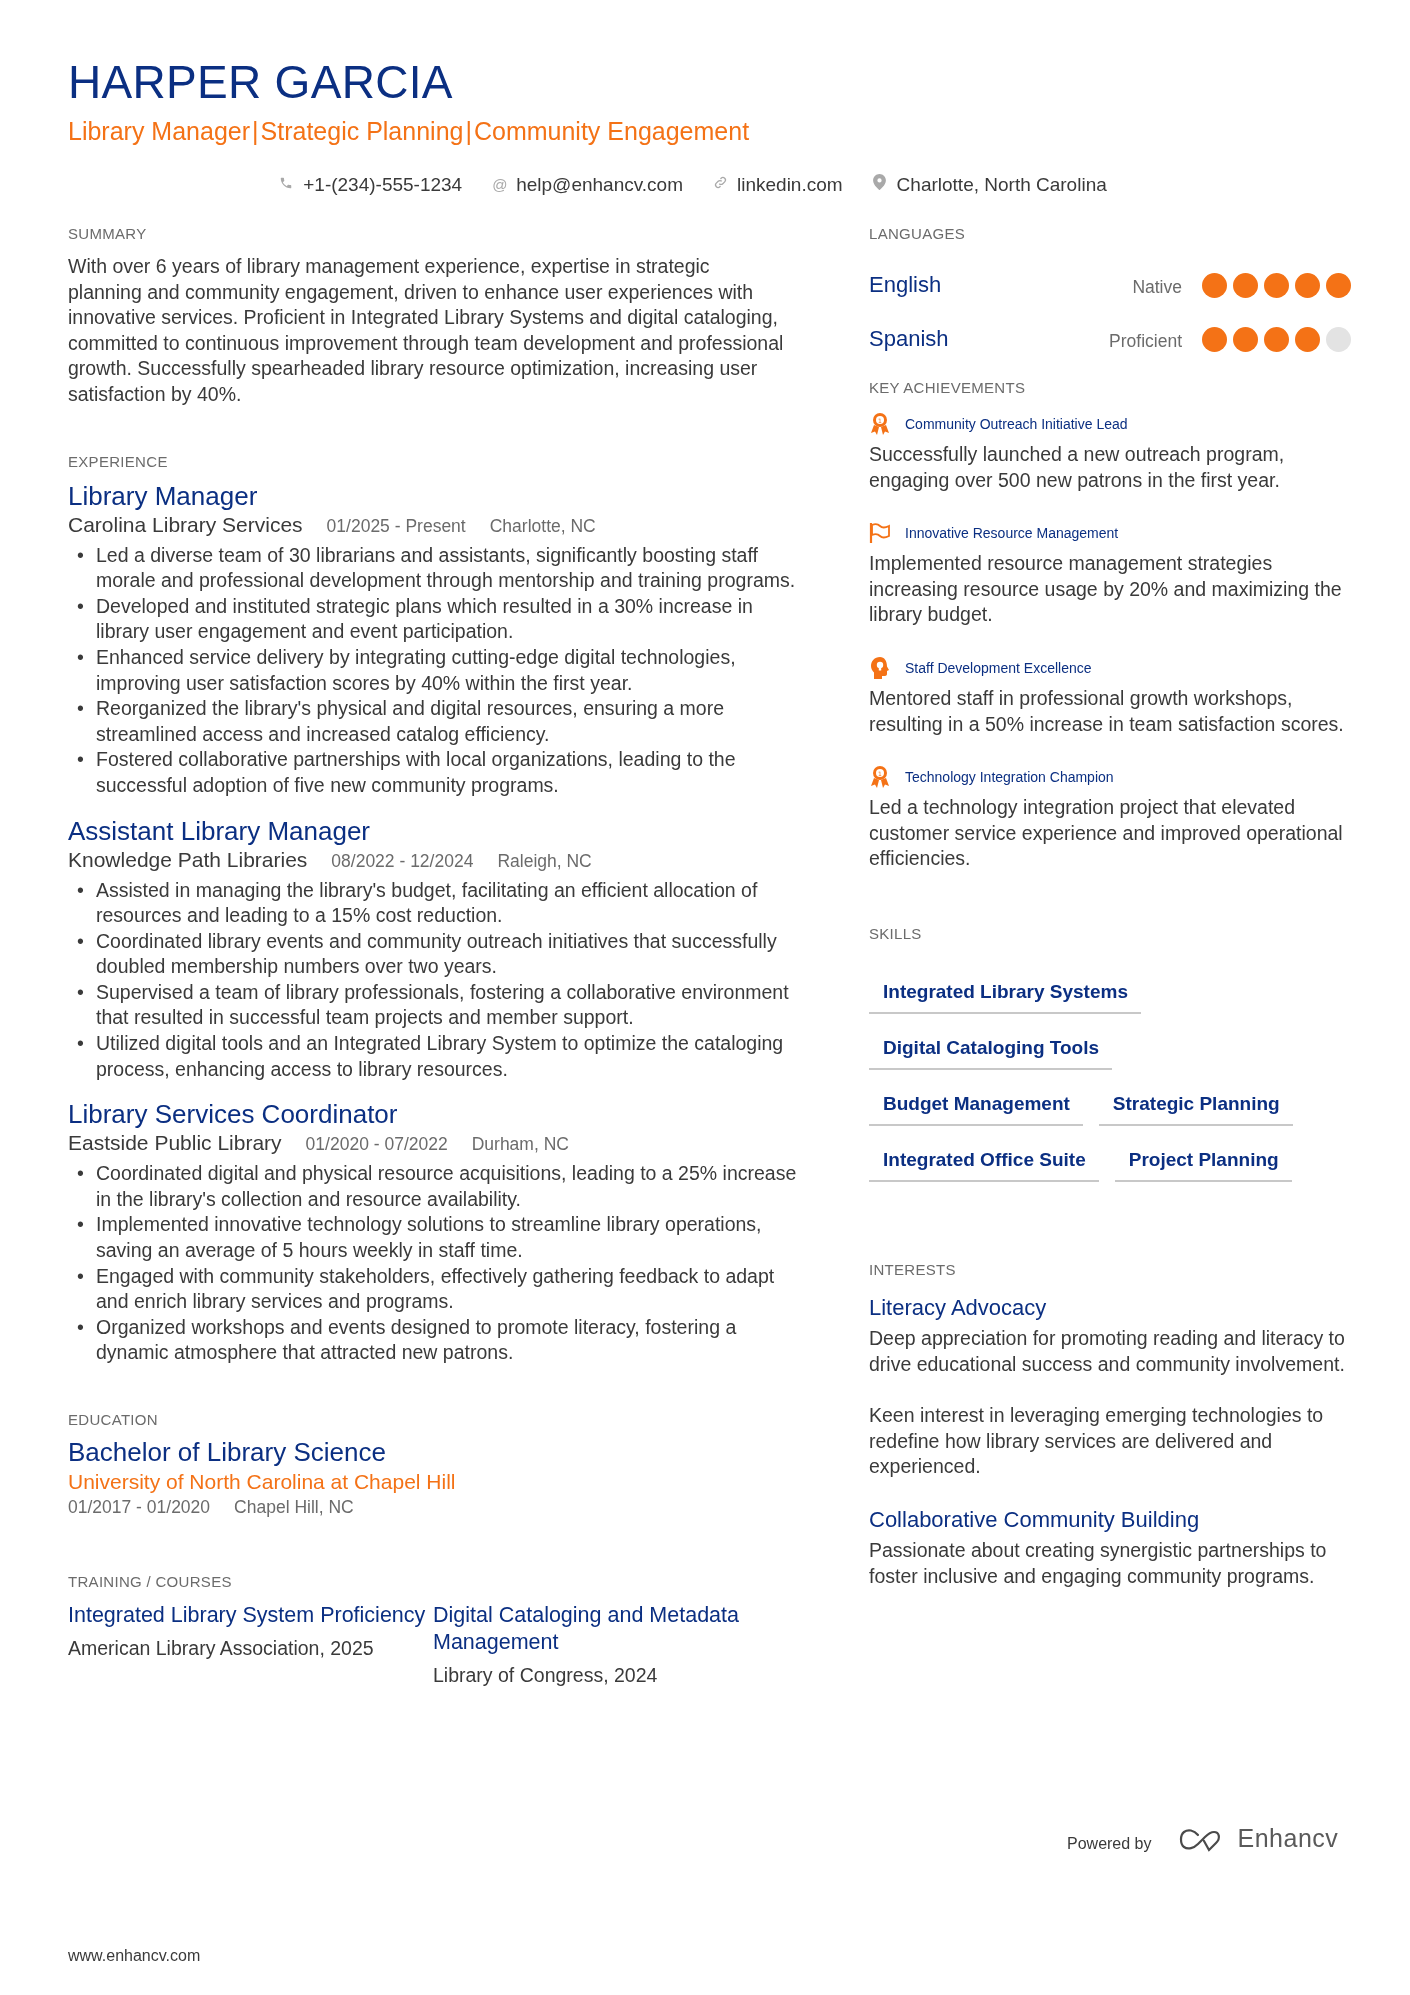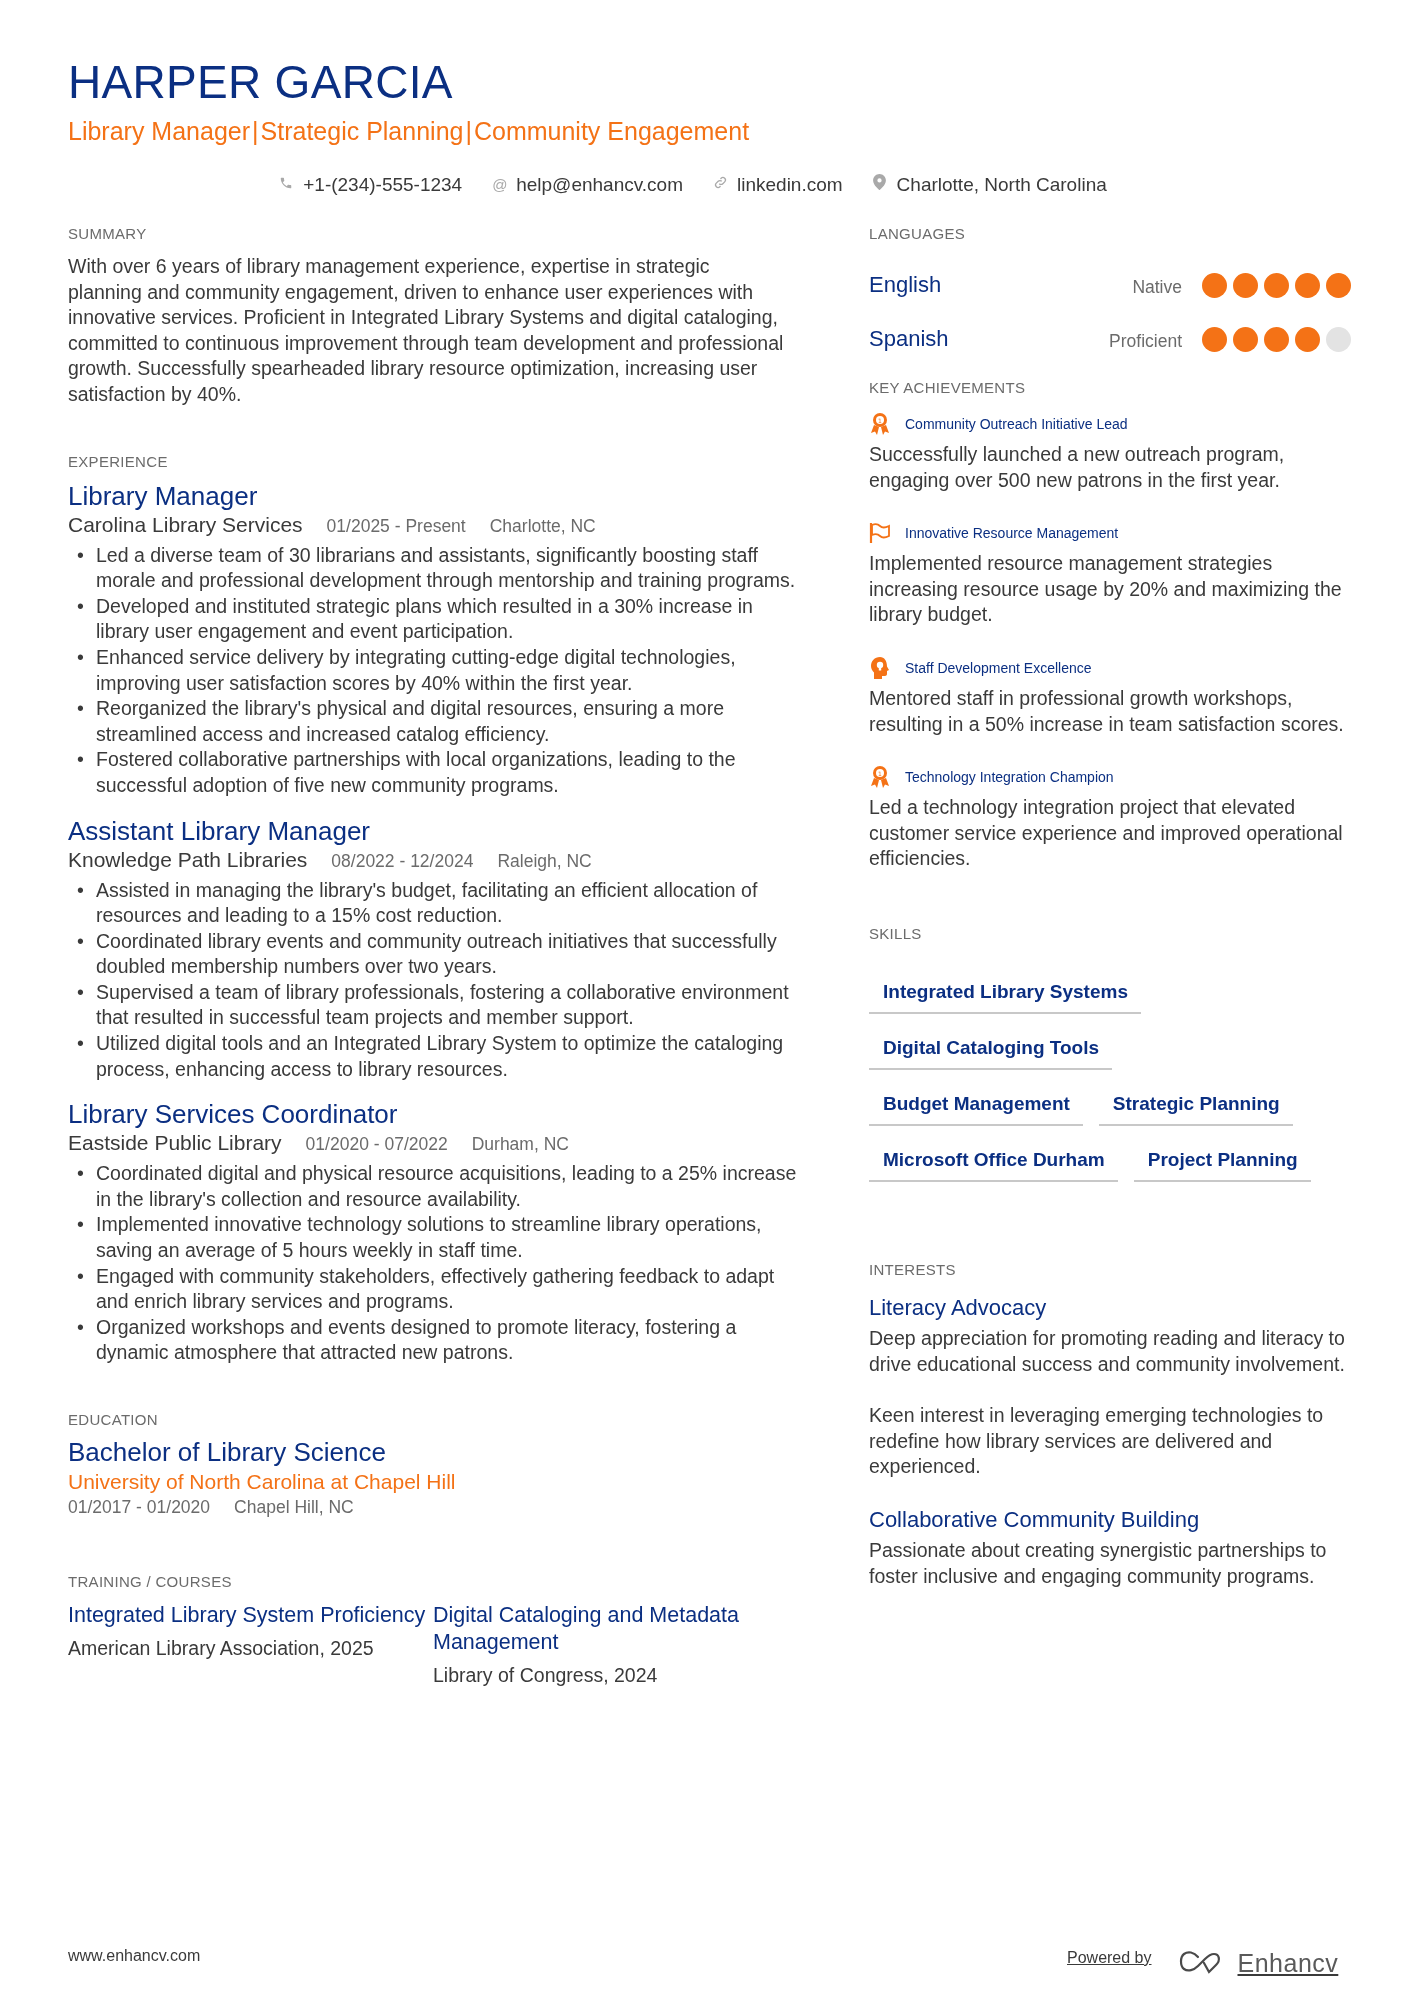--- a/index.html
+++ b/index.html
@@ -75,21 +75,21 @@
   .skill-break { flex-basis: 100%; height: 0; }
 
   .int-section { margin-top: 62px; }
   .interest { margin-top: 14px; }
   .interest + .interest { margin-top: 26px; }
   .int-title { font-size: 22px; line-height: 28px; color: #0b2f82; }
   .int-desc { margin-top: 4px; font-size: 19.5px; line-height: 25.6px; color: #3a3a3a; }
 
   
   .footer-left { position: absolute; left: 68px; top: 1947px; font-size: 16px; color: #3a3a3a; }
-  .footer-right { position: absolute; left: 1067px; top: 1949px; display: flex; align-items: flex-start; text-decoration: underline; }
+  .footer-right { position: absolute; left: 1067px; top: 1824px; display: flex; align-items: flex-end; }
   .powered { font-size: 16px; color: #3a3a3a; margin-right: 26px; }
   .brand-logo { width: 48px; height: 26px; margin-right: 12px; }
   .brand-name { font-size: 25px; color: #5a5a5a; letter-spacing: 0.5px; }
 </style>
 </head>
 <body>
 
 <div class="header">
   <h1 class="name">HARPER GARCIA</h1>
   <div class="tagline">
@@ -301,21 +301,21 @@
   <section class="skills-section">
     <div class="section-title">SKILLS</div>
     <div class="skills">
       <span class="skill">Integrated Library Systems</span>
       <span class="skill-break"></span>
       <span class="skill">Digital Cataloging Tools</span>
       <span class="skill-break"></span>
       <span class="skill">Budget Management</span>
       <span class="skill">Strategic Planning</span>
       <span class="skill-break"></span>
-      <span class="skill">Microsoft Office Durham</span>
+      <span class="skill">Integrated Office Suite</span>
       <span class="skill">Project Planning</span>
     </div>
   </section>
 
   <section class="int-section">
     <div class="section-title">INTERESTS</div>
     <div class="interest">
       <div class="int-title">Literacy Advocacy</div>
       <div class="int-desc">Deep appreciation for promoting reading and literacy to drive educational success and community involvement.</div>
     </div>

